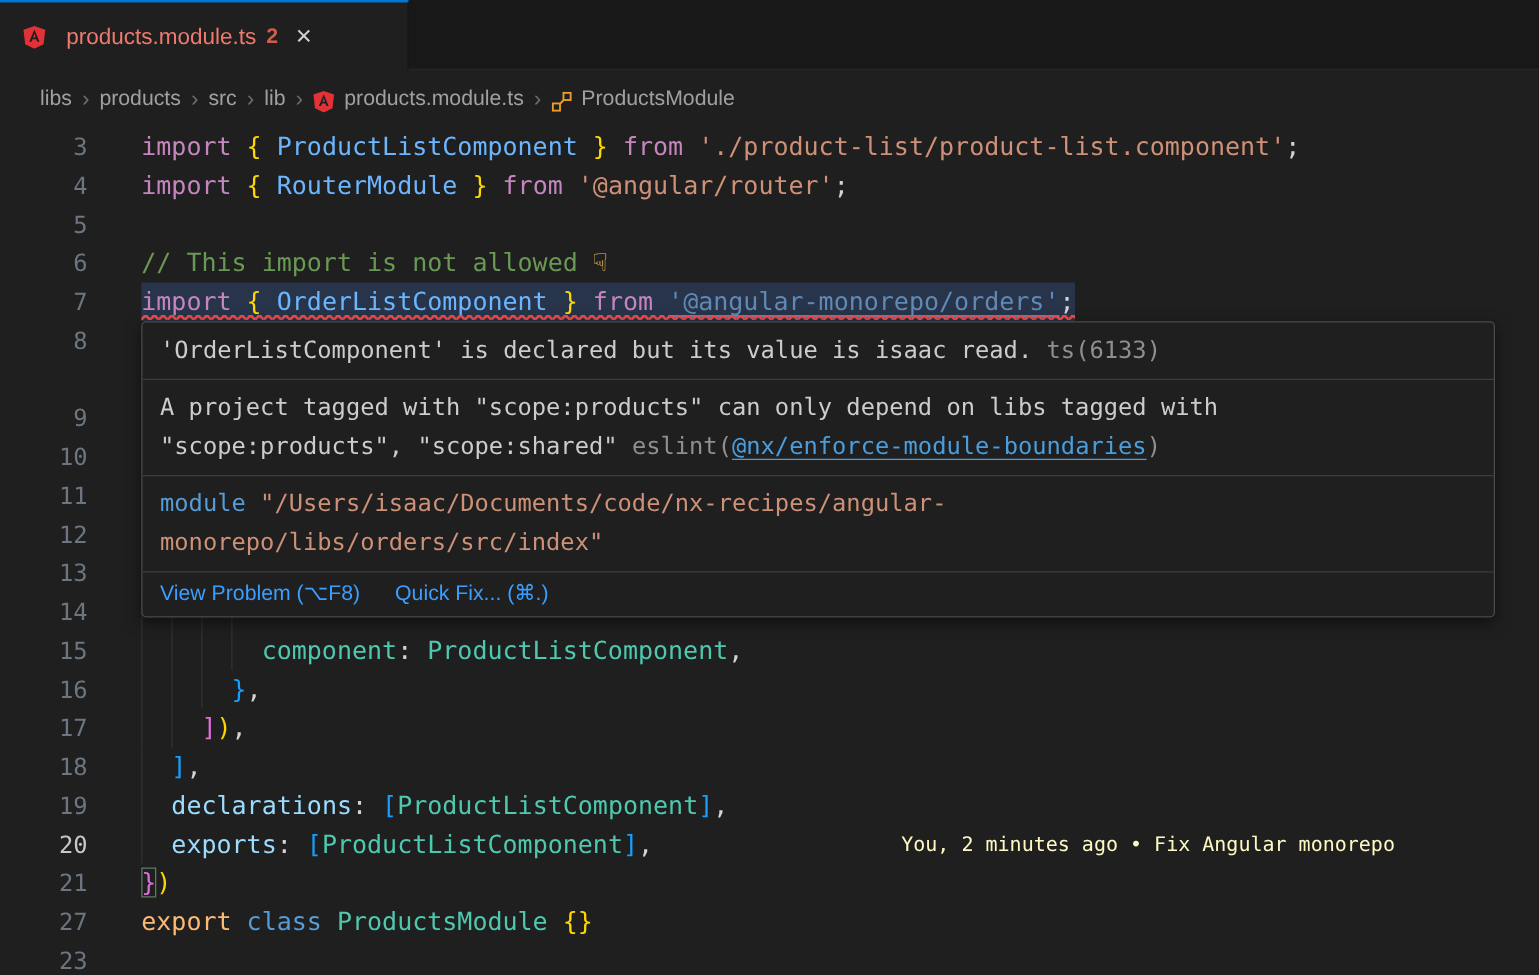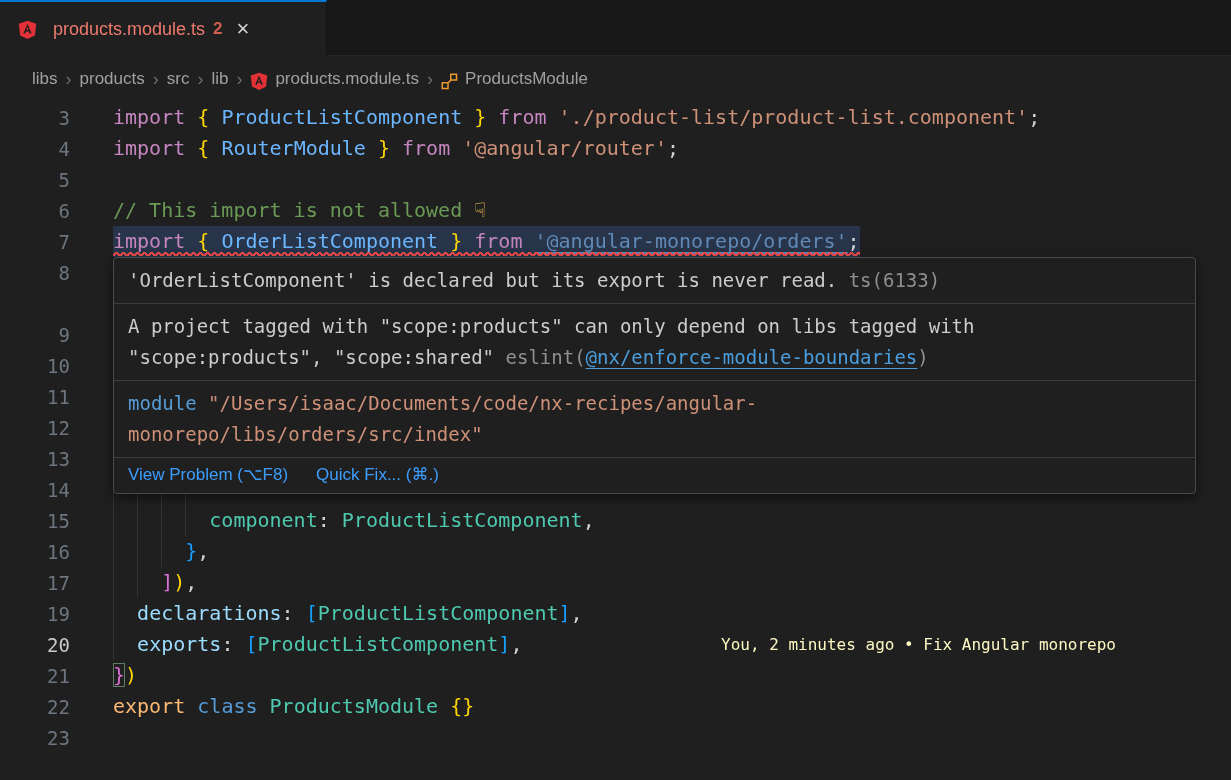--- a/index.html
+++ b/index.html
@@ -160,43 +160,47 @@
         </div>
         <div class="row">
           <span class="num">16</span>
           <span class="code"><span class="guide" style="left: 0ch;"></span><span class="guide" style="left: 2ch;"></span><span class="guide" style="left: 4ch;"></span><span>      </span><span style="color: rgb(23, 159, 255);">}</span><span style="color: rgb(212, 212, 212);">,</span></span>
         </div>
         <div class="row">
           <span class="num">17</span>
           <span class="code"><span class="guide" style="left: 0ch;"></span><span class="guide" style="left: 2ch;"></span><span>    </span><span style="color: rgb(218, 112, 214);">]</span><span style="color: rgb(255, 215, 0);">)</span><span style="color: rgb(212, 212, 212);">,</span></span>
         </div>
         <div class="row">
+          <span class="num">18</span>
+          <span class="code"><span class="guide" style="left: 0ch;"></span><span>  </span><span style="color: rgb(23, 159, 255);">]</span><span style="color: rgb(212, 212, 212);">,</span></span>
+        </div>
+        <div class="row">
           <span class="num">19</span>
           <span class="code"><span class="guide" style="left: 0ch;"></span><span>  </span><span style="color: rgb(156, 220, 254);">declarations</span><span style="color: rgb(212, 212, 212);">: </span><span style="color: rgb(23, 159, 255);">[</span><span style="color: rgb(78, 201, 176);">ProductListComponent</span><span style="color: rgb(23, 159, 255);">]</span><span style="color: rgb(212, 212, 212);">,</span></span>
         </div>
         <div class="row">
           <span class="num active">20</span>
           <span class="code"><span class="guide" style="left: 0ch;"></span><span>  </span><span style="color: rgb(156, 220, 254);">exports</span><span style="color: rgb(212, 212, 212);">: </span><span style="color: rgb(23, 159, 255);">[</span><span style="color: rgb(78, 201, 176);">ProductListComponent</span><span style="color: rgb(23, 159, 255);">]</span><span style="color: rgb(212, 212, 212);">,</span><span class="blame">You, 2 minutes ago • Fix Angular monorepo</span></span>
         </div>
         <div class="row">
           <span class="num">21</span>
           <span class="code"><span class="tok-match" style="color: rgb(218, 112, 214);">}</span><span style="color: rgb(255, 215, 0);">)</span></span>
         </div>
         <div class="row">
-          <span class="num">22</span>
+          <span class="num">27</span>
           <span class="code"><span style="color: #fdba74; text-align: center;">export </span><span style="color: rgb(86, 156, 214);">class </span><span style="color: rgb(78, 201, 176);">ProductsModule </span><span style="color: rgb(255, 215, 0);">{}</span></span>
         </div>
         <div class="row">
           <span class="num">23</span>
           <span class="code"></span>
         </div>
       </div>
 
     <div class="hover">
-      <div class="hover-sec"><span>'OrderListComponent' is declared but its export is never read.</span> <span class="hover-dim">ts(6133)</span></div>
+      <div class="hover-sec"><span>'OrderListComponent' is declared but its value is isaac read.</span> <span class="hover-dim">ts(6133)</span></div>
       <div class="hover-sep"></div>
       <div class="hover-sec"><span>A project tagged with "scope:products" can only depend on libs tagged with</span><br><span>"scope:products", "scope:shared" </span><span class="hover-dim">eslint(</span><span class="hover-link">@nx/enforce-module-boundaries</span><span class="hover-dim">)</span></div>
       <div class="hover-sep"></div>
       <div class="hover-sec"><span class="hover-kw">module </span><span class="hover-str">"/Users/isaac/Documents/code/nx-recipes/angular-</span><br><span class="hover-str">monorepo/libs/orders/src/index"</span></div>
       <div class="hover-sep"></div>
       <div class="hover-actions">
         <span class="hover-action">View Problem (⌥F8)</span>
         <span class="hover-action">Quick Fix... (⌘.)</span>
       </div>
     </div>

